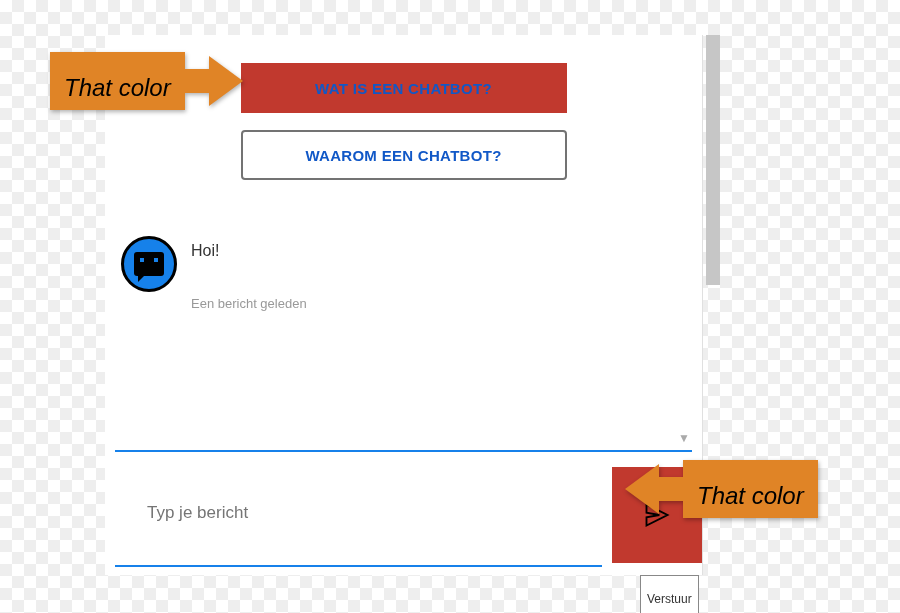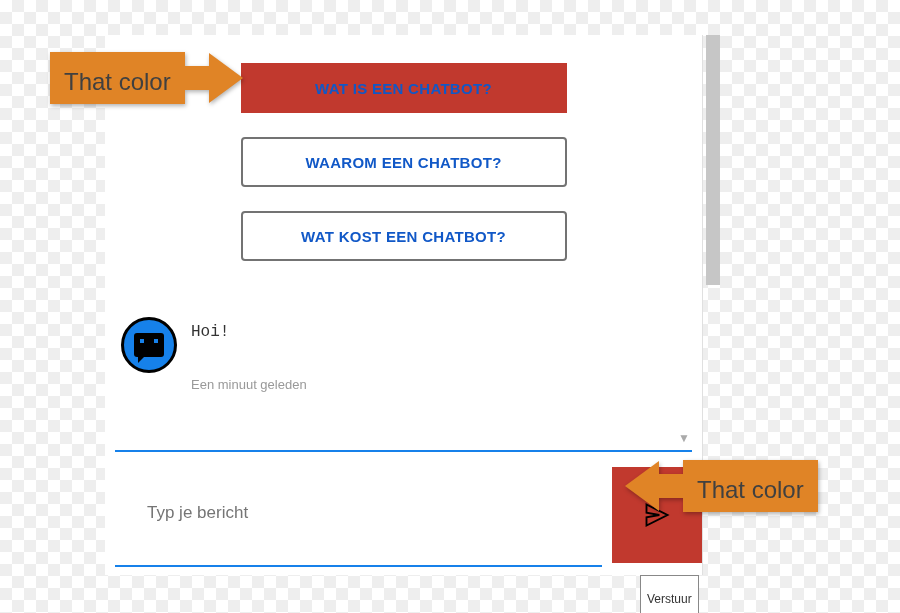--- a/index.html
+++ b/index.html
@@ -22,21 +22,21 @@
       top: 35px;
       width: 598px;
       height: 540px;
       background: #fff;
       border-right: 1px solid #e0e0e0;
     }
     .options {
       display: flex;
       flex-direction: column;
       align-items: center;
-      gap: 24px;
+      gap: 17px;
       padding-top: 28px;
     }
     .option-btn {
       width: 326px;
       height: 50px;
       display: flex;
       align-items: center;
       justify-content: center;
       font-weight: bold;
       font-size: 15px;
@@ -52,21 +52,20 @@
       color: #1158c7;
       border: 2px solid #737373;
       border-radius: 4px;
     }
     .bot-row {
       display: flex;
       align-items: flex-start;
       margin-top: 56px;
       margin-left: 16px;
       gap: 14px;
-      font-family: Liberation Mono, monospace;
     }
     .bot-avatar {
       width: 56px;
       height: 56px;
       border-radius: 50%;
       background: #1681ea;
       border: 3px solid #000;
       display: flex;
       align-items: center;
       justify-content: center;
@@ -176,25 +175,26 @@
       height: 250px;
       background: #c6c6c6;
     }
     .annotation {
       position: absolute;
       display: flex;
       align-items: center;
     }
     .anno-label {
       background: #e08426;
-      color: #404040;
+      color: #000000;
       font-size: 24px;
       font-weight: 300;
-      padding: 16px 14px 8px 14px;
+      padding: 22px 14px 8px 14px;
       white-space: nowrap;
+      font-style: italic;
     }
     .anno-arrow-right {
       width: 0; height: 0;
       border-top: 25px solid transparent;
       border-bottom: 25px solid transparent;
       border-left: 34px solid #e08426;
       position: relative;
     }
     .anno-shaft-r {
       width: 24px; height: 24px; background: #e08426;
@@ -218,36 +218,33 @@
 <body>
 
 <div class="chat-panel">
   <div class="options">
     <div class="option-btn option-solid">
       <span>WAT IS EEN CHATBOT?</span>
     </div>
     <div class="option-btn option-outline">
       <span>WAAROM EEN CHATBOT?</span>
     </div>
-    <div class="option-btn option-outline">
-      <span>WAT KOST EEN CHATBOT?</span>
-    </div>
   </div>
 
   <div class="bot-row">
     <div class="bot-avatar">
       <div class="bot-bubble">
           <div class="bot-eyes"></div>
         </div>
     </div>
     <div class="bot-msg">
       <div class="bot-text">Hoi!</div>
     </div>
   </div>
-  <div class="bot-time" style="margin-left:16px; margin-top:4px; color:#999; font-size:13px;">Een minuut geleden</div>
+  <div class="bot-time" style="margin-left:16px; margin-top:4px; color:#999; font-size:13px;">Een bericht geleden</div>
 
   <div class="expand-icon">▼</div>
 
   <div class="input-divider"></div>
 
   <div class="input-row">
     <input class="msg-input" type="text" placeholder="Typ je bericht" style="">
     <div class="send-btn">
       <span class="send-icon">
         <svg width="28" height="28" viewBox="0 0 24 24" fill="none" stroke="#000" stroke-width="1.6">

